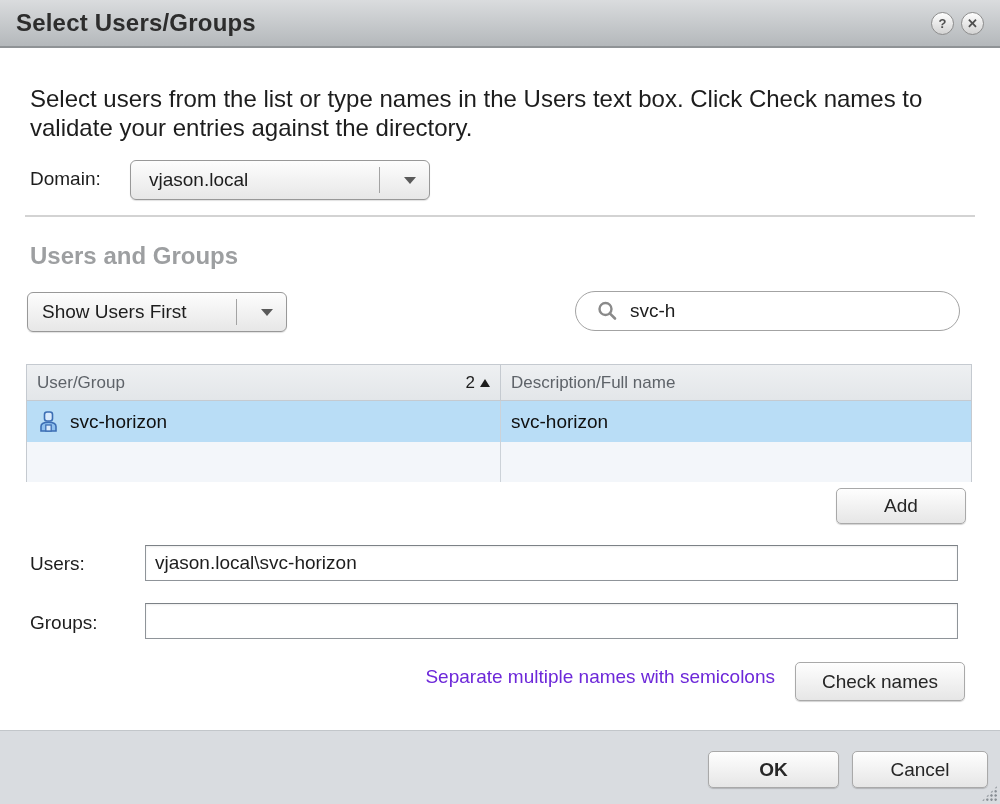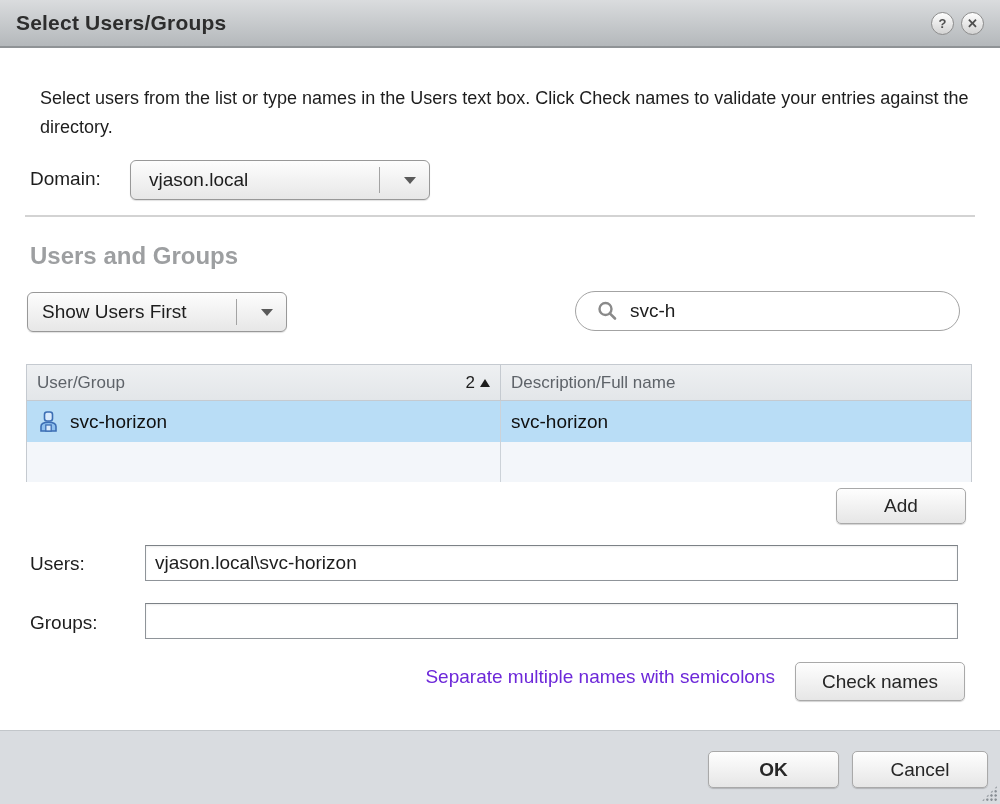--- a/index.html
+++ b/index.html
@@ -11,35 +11,35 @@
     background:#ffffff; overflow:hidden;
   }
 
   
   .titlebar {
     position:absolute; top:0; left:0; right:0; height:48px;
     background:linear-gradient(#dadcde, #b4b8bb);
     border-bottom:2px solid #8f9396;
     display:flex; align-items:center; padding:0 16px;
   }
-  .title { font-size:21px; font-weight:bold; color:#2d2d2d; letter-spacing:0.2px; }
+  .title { font-size:24px; font-weight:bold; color:#2d2d2d; letter-spacing:0.2px; }
   .titlebar-buttons { margin-left:auto; display:flex; gap:7px; }
   .circle-btn {
     width:23px; height:23px; border-radius:50%;
     background:linear-gradient(#fefefe, #d3d3d3);
     border:1px solid #8d8d8d; color:#4f4f4f;
     font-size:13px; font-weight:bold;
     display:flex; align-items:center; justify-content:center;
     cursor:pointer; line-height:1;
   }
 
   
   .instructions {
-    position:absolute; left:40px; top:84px; width:935px;
-    font-size:18px; color:#1d1d1d; line-height:29px;
+    position:absolute; left:30px; top:84px; width:935px;
+    font-size:24px; color:#1d1d1d; line-height:29px;
   }
 
   
   .dropdown {
     position:absolute; height:40px;
     background:linear-gradient(#fdfdfd, #e7e7e7);
     border:1px solid #989898; border-radius:6px;
     display:flex; align-items:center;
     box-shadow:0 1px 1px rgba(0,0,0,0.12);
     cursor:pointer; overflow:hidden;gap:11px;

